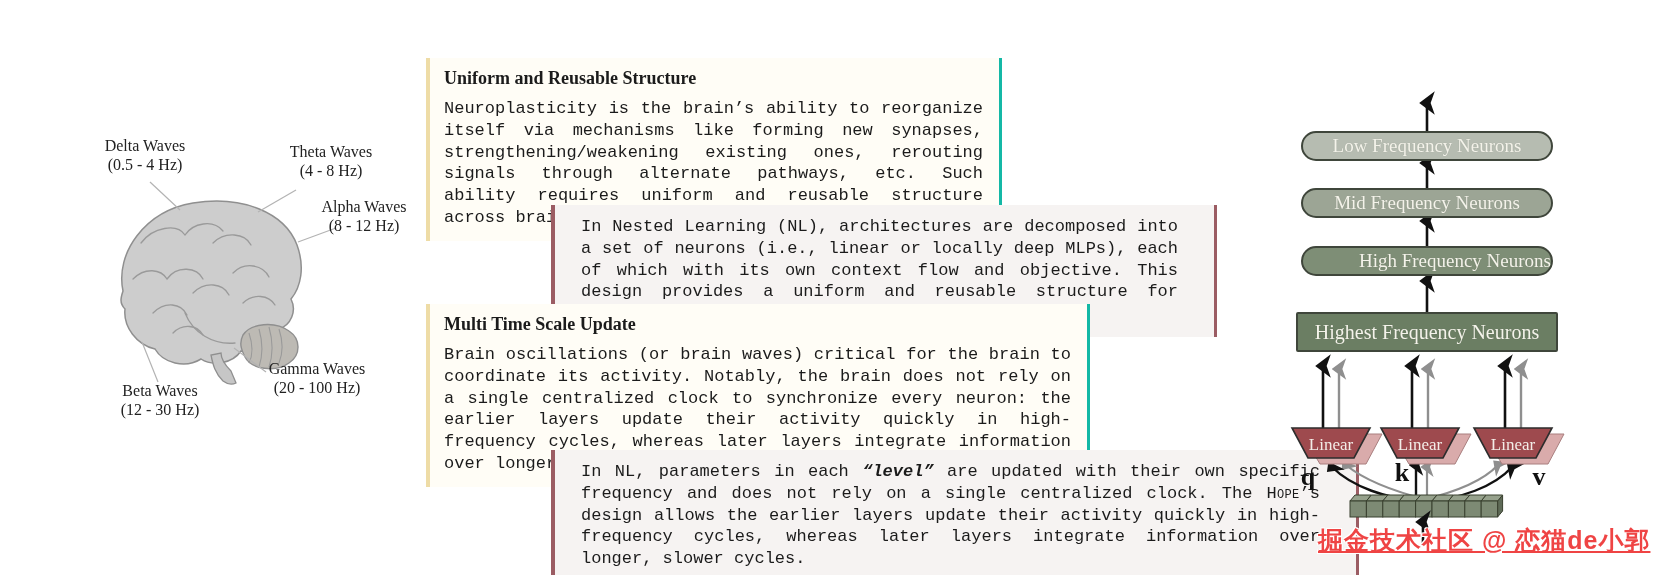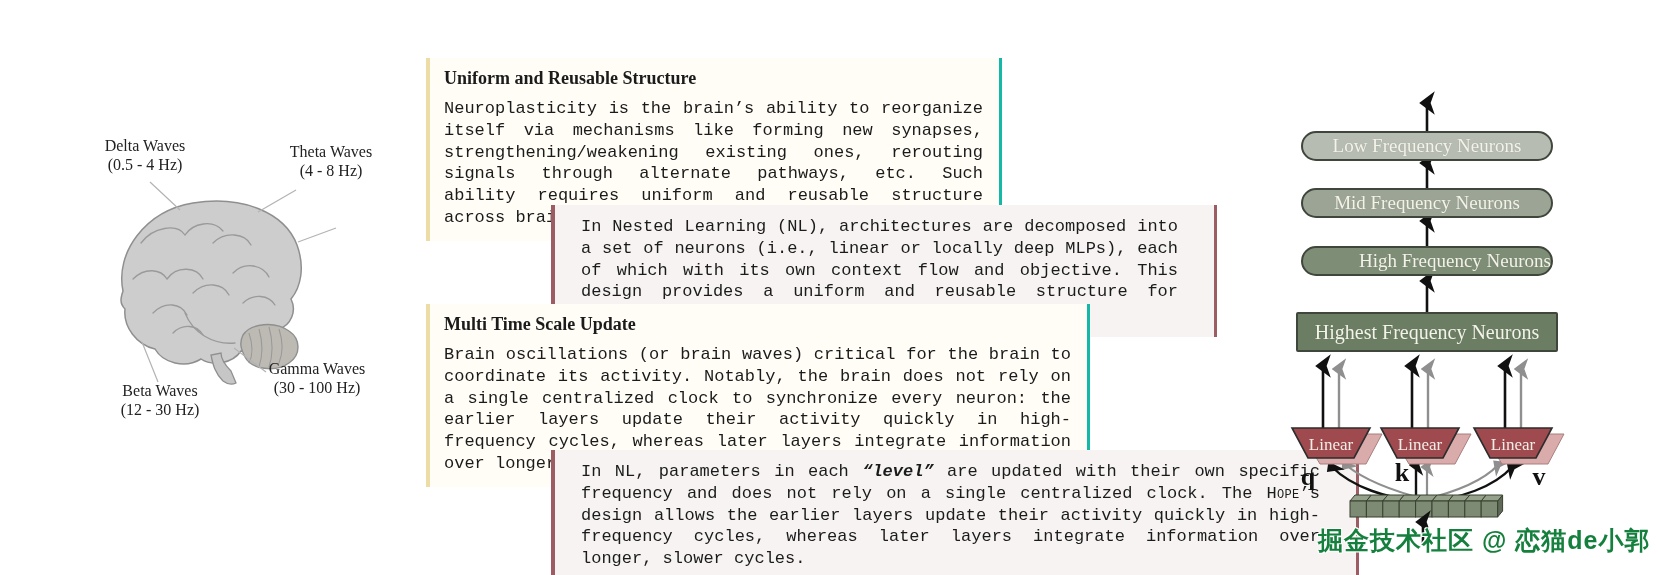--- a/index.html
+++ b/index.html
@@ -31,22 +31,23 @@
     color:#f4f3ea;font-size:19px;display:flex;align-items:center;justify-content:center;
     white-space:nowrap;text-shadow:0 0 1px rgba(0,0,0,.15);
   }
   .pill-big{border-radius:2px;font-size:20px;}
   #stack-svg{position:absolute;left:1230px;top:75px;}
   #brain-svg{position:absolute;left:93px;top:183px;}
   #leader-svg{position:absolute;left:0;top:120px;pointer-events:none;}
   .watermark{
     position:absolute;left:1318px;top:524px;width:347px;
     font-family:"Liberation Sans", sans-serif;font-weight:bold;font-size:25px;
-    color:#15803d;white-space:nowrap;letter-spacing:1px;
+    color:#ef4444;white-space:nowrap;letter-spacing:1px;
     text-shadow:-1px -1px 0 #fff,1px -1px 0 #fff,-1px 1px 0 #fff,1px 1px 0 #fff;
+    text-decoration:underline;
   }
 </style>
 </head>
 <body>
 
 <div id="canvas">
 
   <svg id="brain-svg" width="230" height="205" viewBox="0 0 230 205">
     <path d="M30,108 C22,70 52,28 100,20 C150,12 192,30 204,62 C212,84 208,104 198,116
              C204,128 198,142 186,146 C182,162 164,172 148,168 C140,180 120,184 108,176
@@ -83,23 +84,27 @@
   </svg>
 
   <div class="wave-label" style="left:85px;top:137px;width:120px;">
     <div class="nm">Delta Waves</div>
     <div class="rg">(0.5 - 4 Hz)</div>
   </div>
   <div class="wave-label" style="left:271px;top:143px;width:120px;">
     <div class="nm">Theta Waves</div>
     <div class="rg">(4 - 8 Hz)</div>
   </div>
+  <div class="wave-label" style="left:304px;top:198px;width:120px;">
+    <div class="nm">Alpha Waves</div>
+    <div class="rg">(8 - 12 Hz)</div>
+  </div>
   <div class="wave-label" style="left:252px;top:360px;width:130px;">
     <div class="nm">Gamma Waves</div>
-    <div class="rg">(30 - 100 Hz)</div>
+    <div class="rg">(20 - 100 Hz)</div>
   </div>
   <div class="wave-label" style="left:100px;top:382px;width:120px;">
     <div class="nm">Beta Waves</div>
     <div class="rg">(12 - 30 Hz)</div>
   </div>
 
   <div class="note note-yellow" style="left:426px;top:58px;width:576px;">
     <div class="note-title">Uniform and Reusable Structure</div>
     <p class="note-body">Neuroplasticity is the brain’s ability to reorganize itself via mechanisms like forming new synapses, strengthening/weakening existing ones, rerouting signals through alternate pathways, etc. Such ability requires uniform and reusable structure across brain.</p>
   </div>

